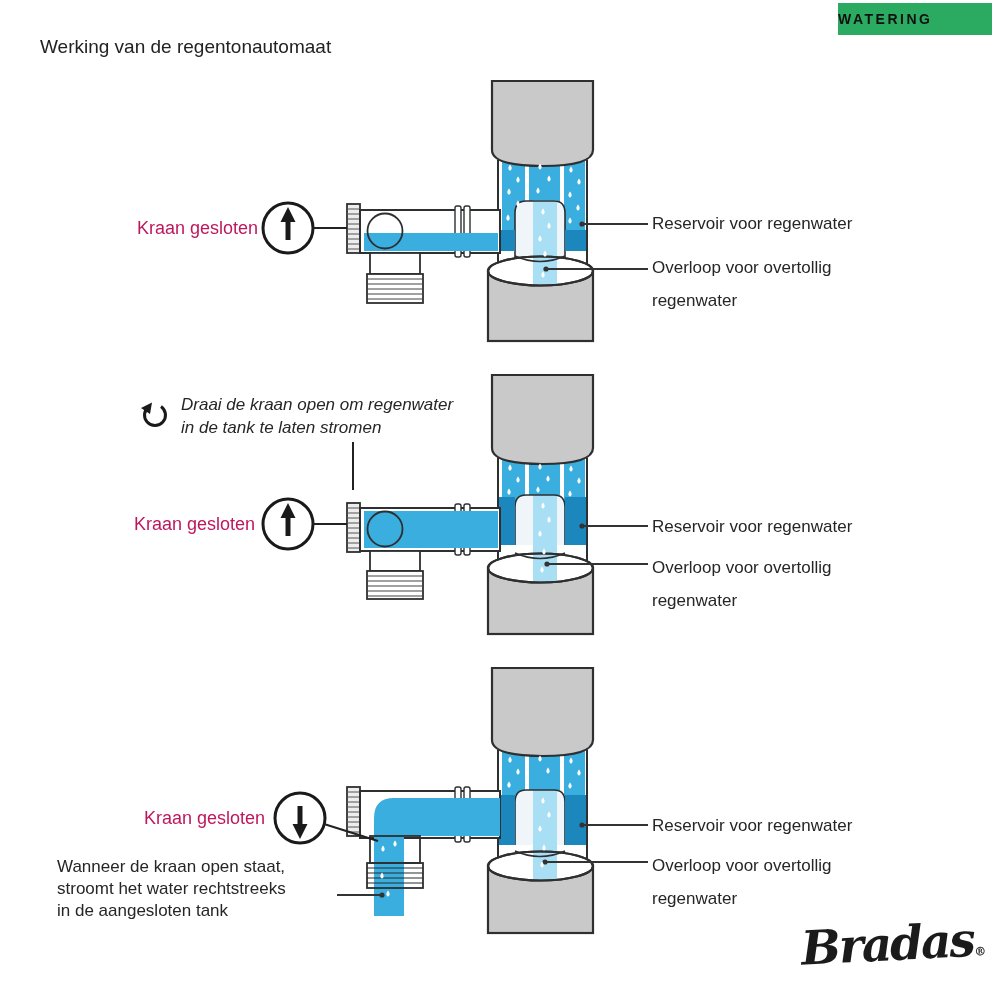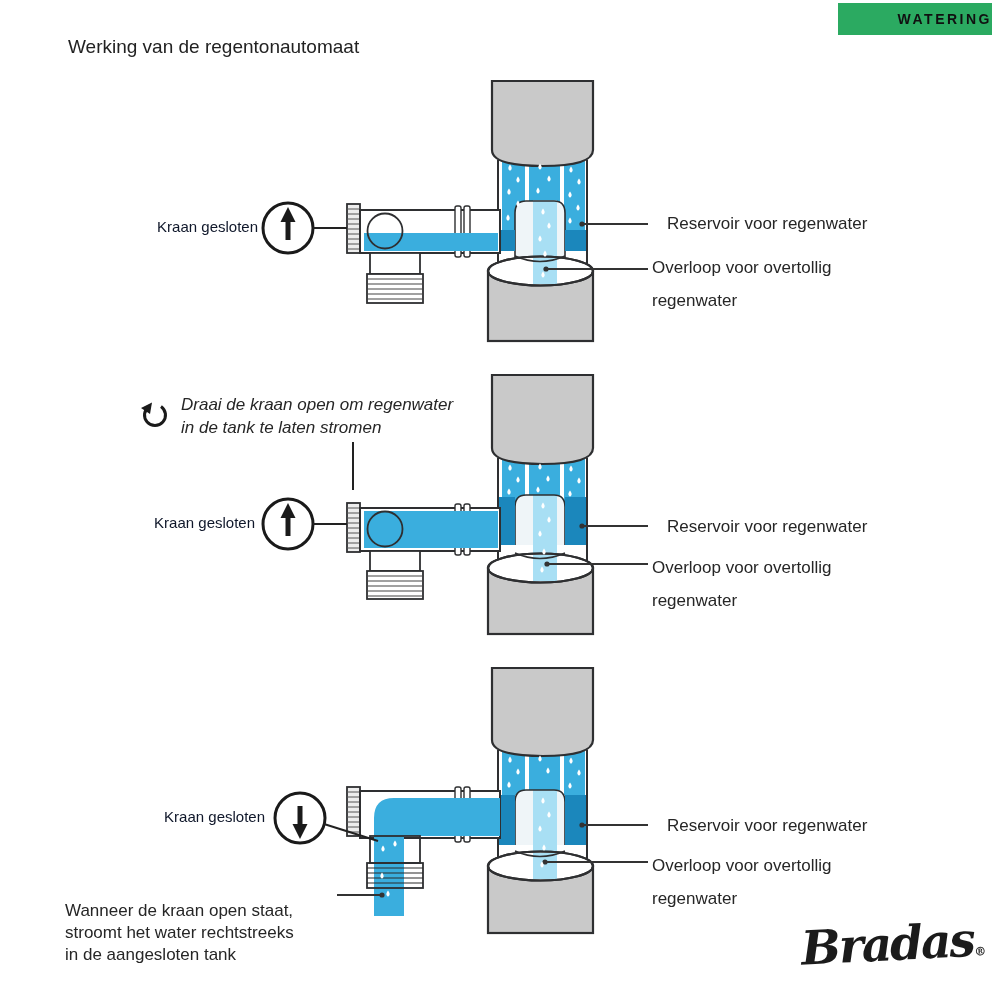--- a/index.html
+++ b/index.html
@@ -1,25 +1,25 @@
 <!DOCTYPE html>
 <html><head>
 <meta charset="utf-8">
 <style>
   html,body{margin:0;padding:0;background:#ffffff;}
   #canvas{position:relative;width:1000px;height:1000px;background:#ffffff;overflow:hidden;
           font-family:"Liberation Sans",sans-serif;color:#262626;}
   .abs{position:absolute;}
   #badge{top:3px;right:8px;width:154px;height:32px;background:#2BAA61;display:flex;
-         align-items:center;justify-content:flex-end;font-weight:bold;font-size:14px;
+         align-items:center;justify-content:flex-start;font-weight:bold;font-size:14px;
          letter-spacing:2.5px;color:#101010;}
-  #title{left:40px;top:36px;font-size:19px;color:#222;margin-left:28px;}
-  .tap-label{font-size:15px;text-align:right;color:#0f172a;}
+  #title{left:40px;top:36px;font-size:19px;color:#222;}
+  .tap-label{font-size:18px;text-align:right;color:#be185d;}
   .side-label{font-size:17px;color:#262626;white-space:pre-line;line-height:33px;}
-  .reservoir-label{line-height:21px;margin-left:15px;}
+  .reservoir-label{line-height:21px;}
   .annotation{font-size:17px;color:#262626;white-space:pre-line;line-height:23px;}
   .caption{font-size:17px;color:#262626;white-space:pre-line;line-height:22px;}
   #logo{right:14px;top:916px;font-family:"DejaVu Serif",serif;font-style:italic;
         font-weight:bold;font-size:47px;color:#1b1b1b;transform:rotate(-3deg);
         letter-spacing:-2px;}
   #logo .rmark{font-size:12px;font-style:normal;letter-spacing:0;vertical-align:baseline;}
   svg{display:block;}
 </style>
 </head>
 <body>
@@ -341,19 +341,19 @@
         <use href="#drop3" x="143" y="186"></use>
       <use href="#drop3" x="130" y="218"></use>
         <use href="#drop3" x="136" y="236"></use>
     </g>
   </svg>
 
   <div class="abs side-label reservoir-label" style="left:652px;top:815px;">Reservoir voor regenwater</div>
   <div class="abs side-label" style="left:652px;top:849px;width:250px;">Overloop voor overtollig
 regenwater</div>
 
-  <div class="abs caption" style="left:65px;top:856px;margin-top:44px;">Wanneer de kraan open staat,
+  <div class="abs caption" style="left:57px;top:856px;">Wanneer de kraan open staat,
 stroomt het water rechtstreeks
 in de aangesloten tank</div>
 
   <div id="logo" class="abs"><span>Bradas</span><span class="rmark">®</span></div>
 
 </div>
 
 </body></html>

